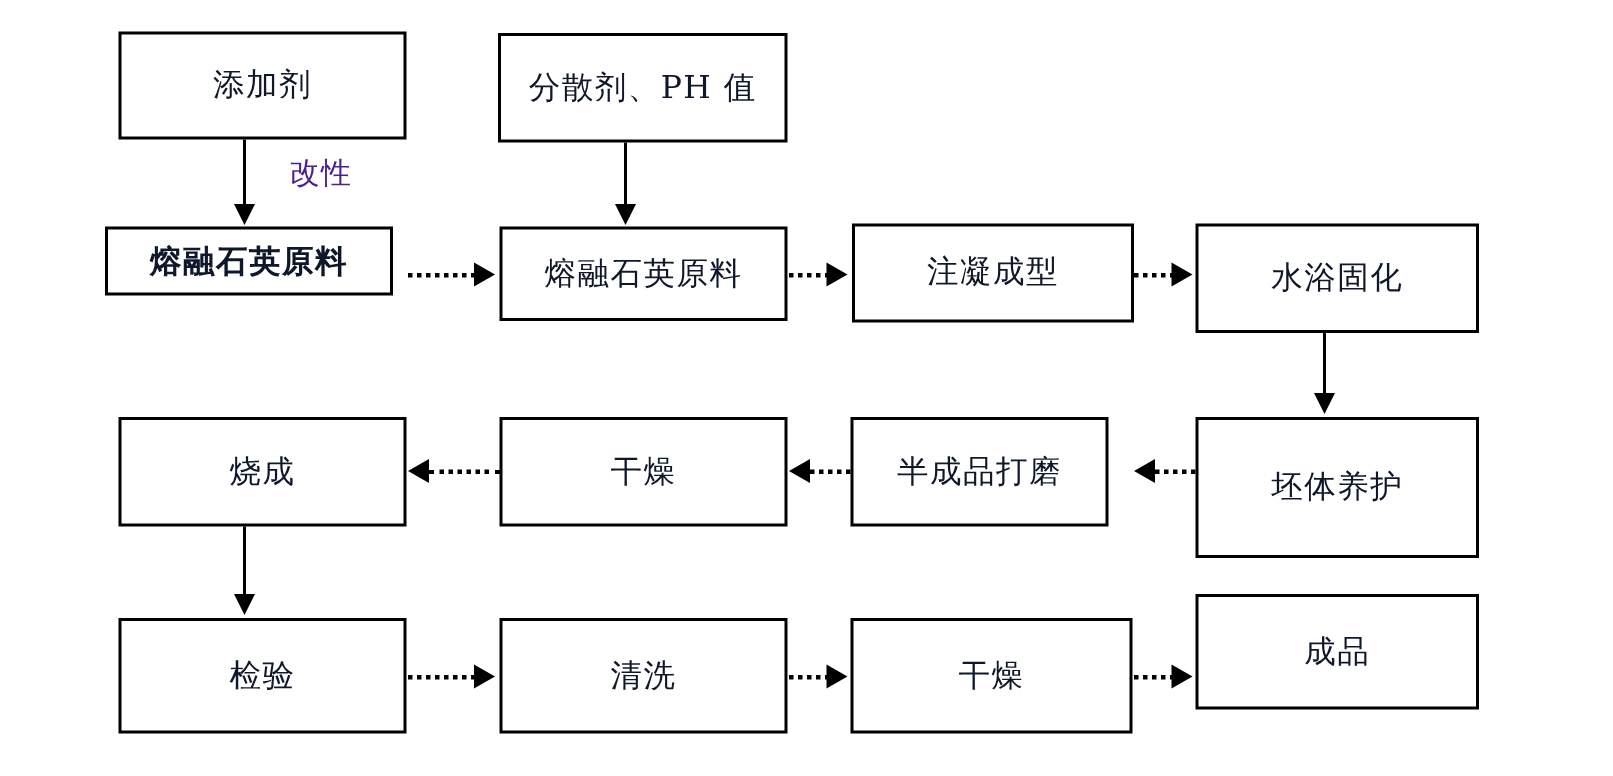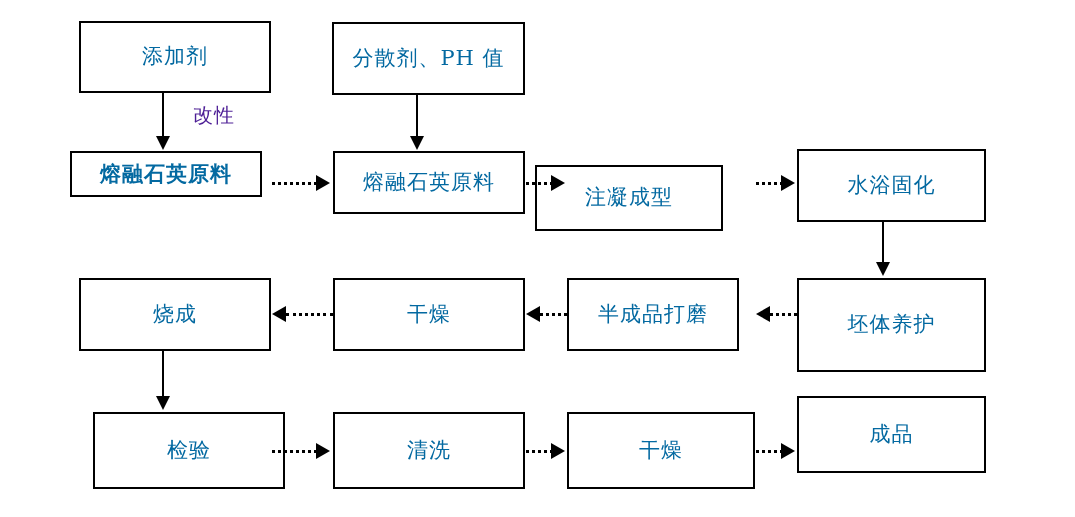--- a/index.html
+++ b/index.html
@@ -23,21 +23,21 @@
     box-sizing: border-box;
     border: 2px solid #000000;
     background: #ffffff;
     display: flex;
     align-items: center;
     justify-content: center;
     text-align: center;
     font-size: 21px;
     line-height: 1.1;
     letter-spacing: 1px;
-    color: #0369a1;
+    color: #0f172a;
     font-family: "DejaVu Serif", "Liberation Serif", serif;
   }
   .node-label {
     display: block;
     white-space: nowrap;
   }
   
   .conn {
     position: absolute;
   }
@@ -103,21 +103,21 @@
   </div>
 
   <div class="node" style="left:70px; top:151px; width:192px; height:46px;font-weight:bold;">
     <span class="node-label">熔融石英原料</span>
   </div>
 
   <div class="node" style="left:333px; top:151px; width:192px; height:63px;">
     <span class="node-label">熔融石英原料</span>
   </div>
 
-  <div class="node" style="left:535px; top:149px; width:188px; height:66px;margin-top:16px;">
+  <div class="node" style="left:568px; top:149px; width:188px; height:66px;">
     <span class="node-label">注凝成型</span>
   </div>
 
   <div class="node" style="left:797px; top:149px; width:189px; height:73px;">
     <span class="node-label">水浴固化</span>
   </div>
 
   <div class="node" style="left:79px; top:278px; width:192px; height:73px;">
     <span class="node-label">烧成</span>
   </div>
@@ -127,21 +127,21 @@
   </div>
 
   <div class="node" style="left:567px; top:278px; width:172px; height:73px;">
     <span class="node-label">半成品打磨</span>
   </div>
 
   <div class="node" style="left:797px; top:278px; width:189px; height:94px;">
     <span class="node-label">坯体养护</span>
   </div>
 
-  <div class="node" style="left:93px; top:412px; width:192px; height:77px;">
+  <div class="node" style="left:79px; top:412px; width:192px; height:77px;">
     <span class="node-label">检验</span>
   </div>
 
   <div class="node" style="left:333px; top:412px; width:192px; height:77px;">
     <span class="node-label">清洗</span>
   </div>
 
   <div class="node" style="left:567px; top:412px; width:188px; height:77px;">
     <span class="node-label">干燥</span>
   </div>

